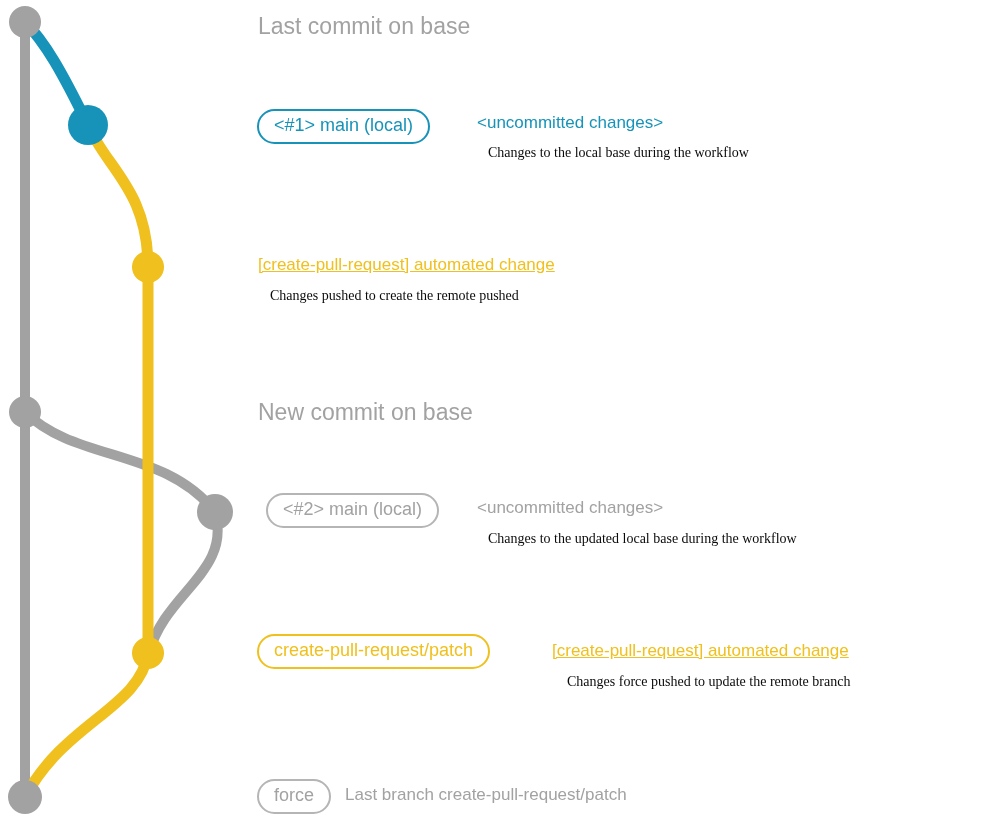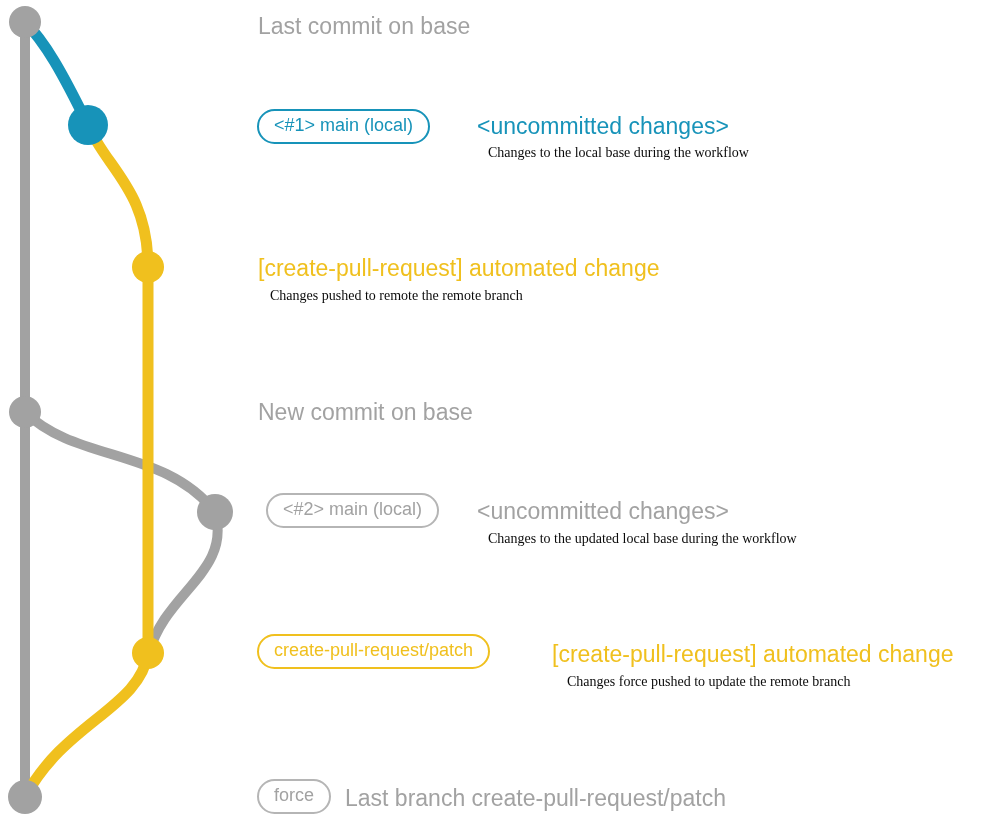--- a/index.html
+++ b/index.html
@@ -24,24 +24,24 @@
     font-size:18px;
     padding:5px 15px 6px 15px;
     border:2px solid;
     border-radius:19px;
     line-height:1.1;
     background:#fff;
   }
   .pill.blue{color:var(--blue);border-color:var(--blue);}
   .pill.gray{color:var(--gray);border-color:#b5b5b5;}
   .pill.gold{color:var(--gold);border-color:var(--gold);}
-  .heading{font-size:23px;}
+  .heading{font-size:17px;}
   .heading.blue{color:var(--blue);}
   .heading.gray{color:var(--gray);}
-  .heading.gold{color:var(--gold);}
+  .heading.gold{color:var(--gold);text-decoration:underline;}
   .desc{
     font-family:"Liberation Serif","DejaVu Serif",serif;
     font-size:14px;
     color:var(--ink);
   }
 </style>
 </head>
 <body>
 
 <div class="canvas">
@@ -71,21 +71,21 @@
 
   <div class="abs lbl" style="left:258px;top:13px;">Last commit on base</div>
 
   <div class="abs" style="left:257px;top:109px;">
     <span class="pill blue">&lt;#1&gt; main (local)</span>
   </div>
   <div class="abs heading blue" style="left:477px;top:113px;">&lt;uncommitted changes&gt;</div>
   <div class="abs desc" style="left:488px;top:145px;">Changes to the local base during the workflow</div>
 
   <div class="abs heading gold" style="left:258px;top:255px;">[create-pull-request] automated change</div>
-  <div class="abs desc" style="left:270px;top:288px;">Changes pushed to remote the remote branch</div>
+  <div class="abs desc" style="left:270px;top:288px;">Changes pushed to create the remote pushed</div>
 
   <div class="abs lbl" style="left:258px;top:399px;">New commit on base</div>
 
   <div class="abs" style="left:266px;top:493px;">
     <span class="pill gray">&lt;#2&gt; main (local)</span>
   </div>
   <div class="abs heading gray" style="left:477px;top:498px;">&lt;uncommitted changes&gt;</div>
   <div class="abs" style="left:257px;top:634px;">
     <span class="pill gold">create-pull-request/patch</span>
   </div>

